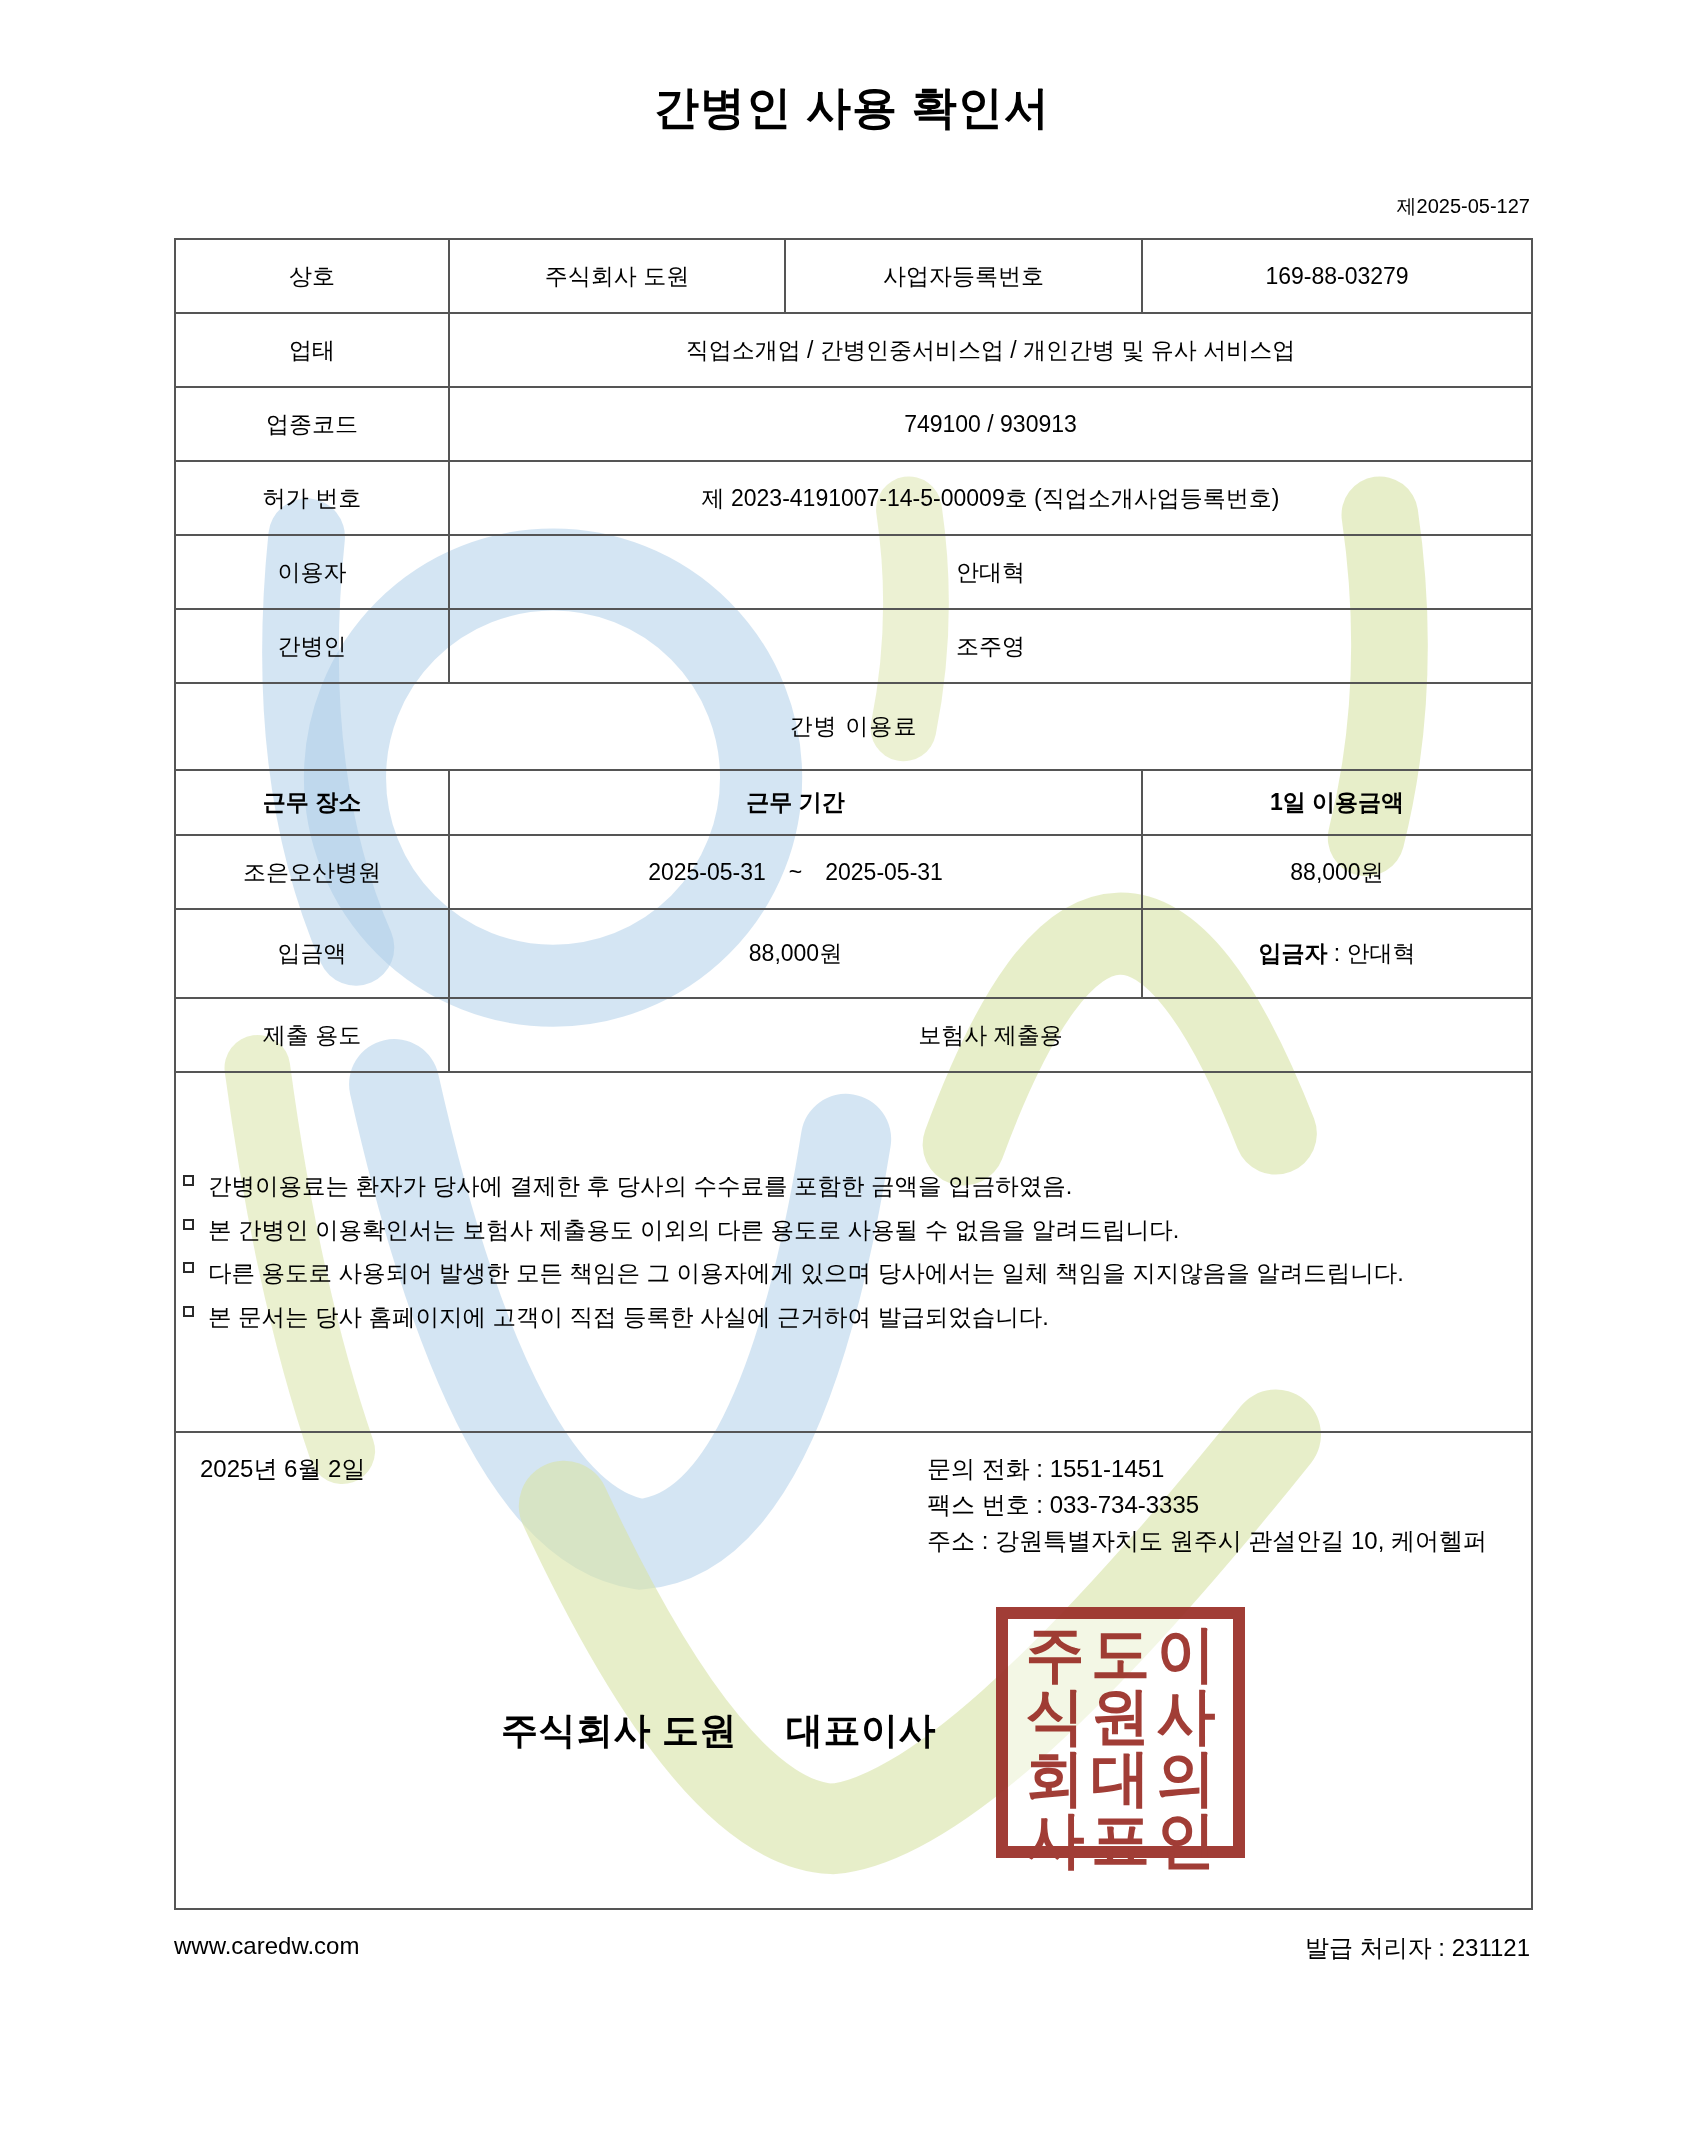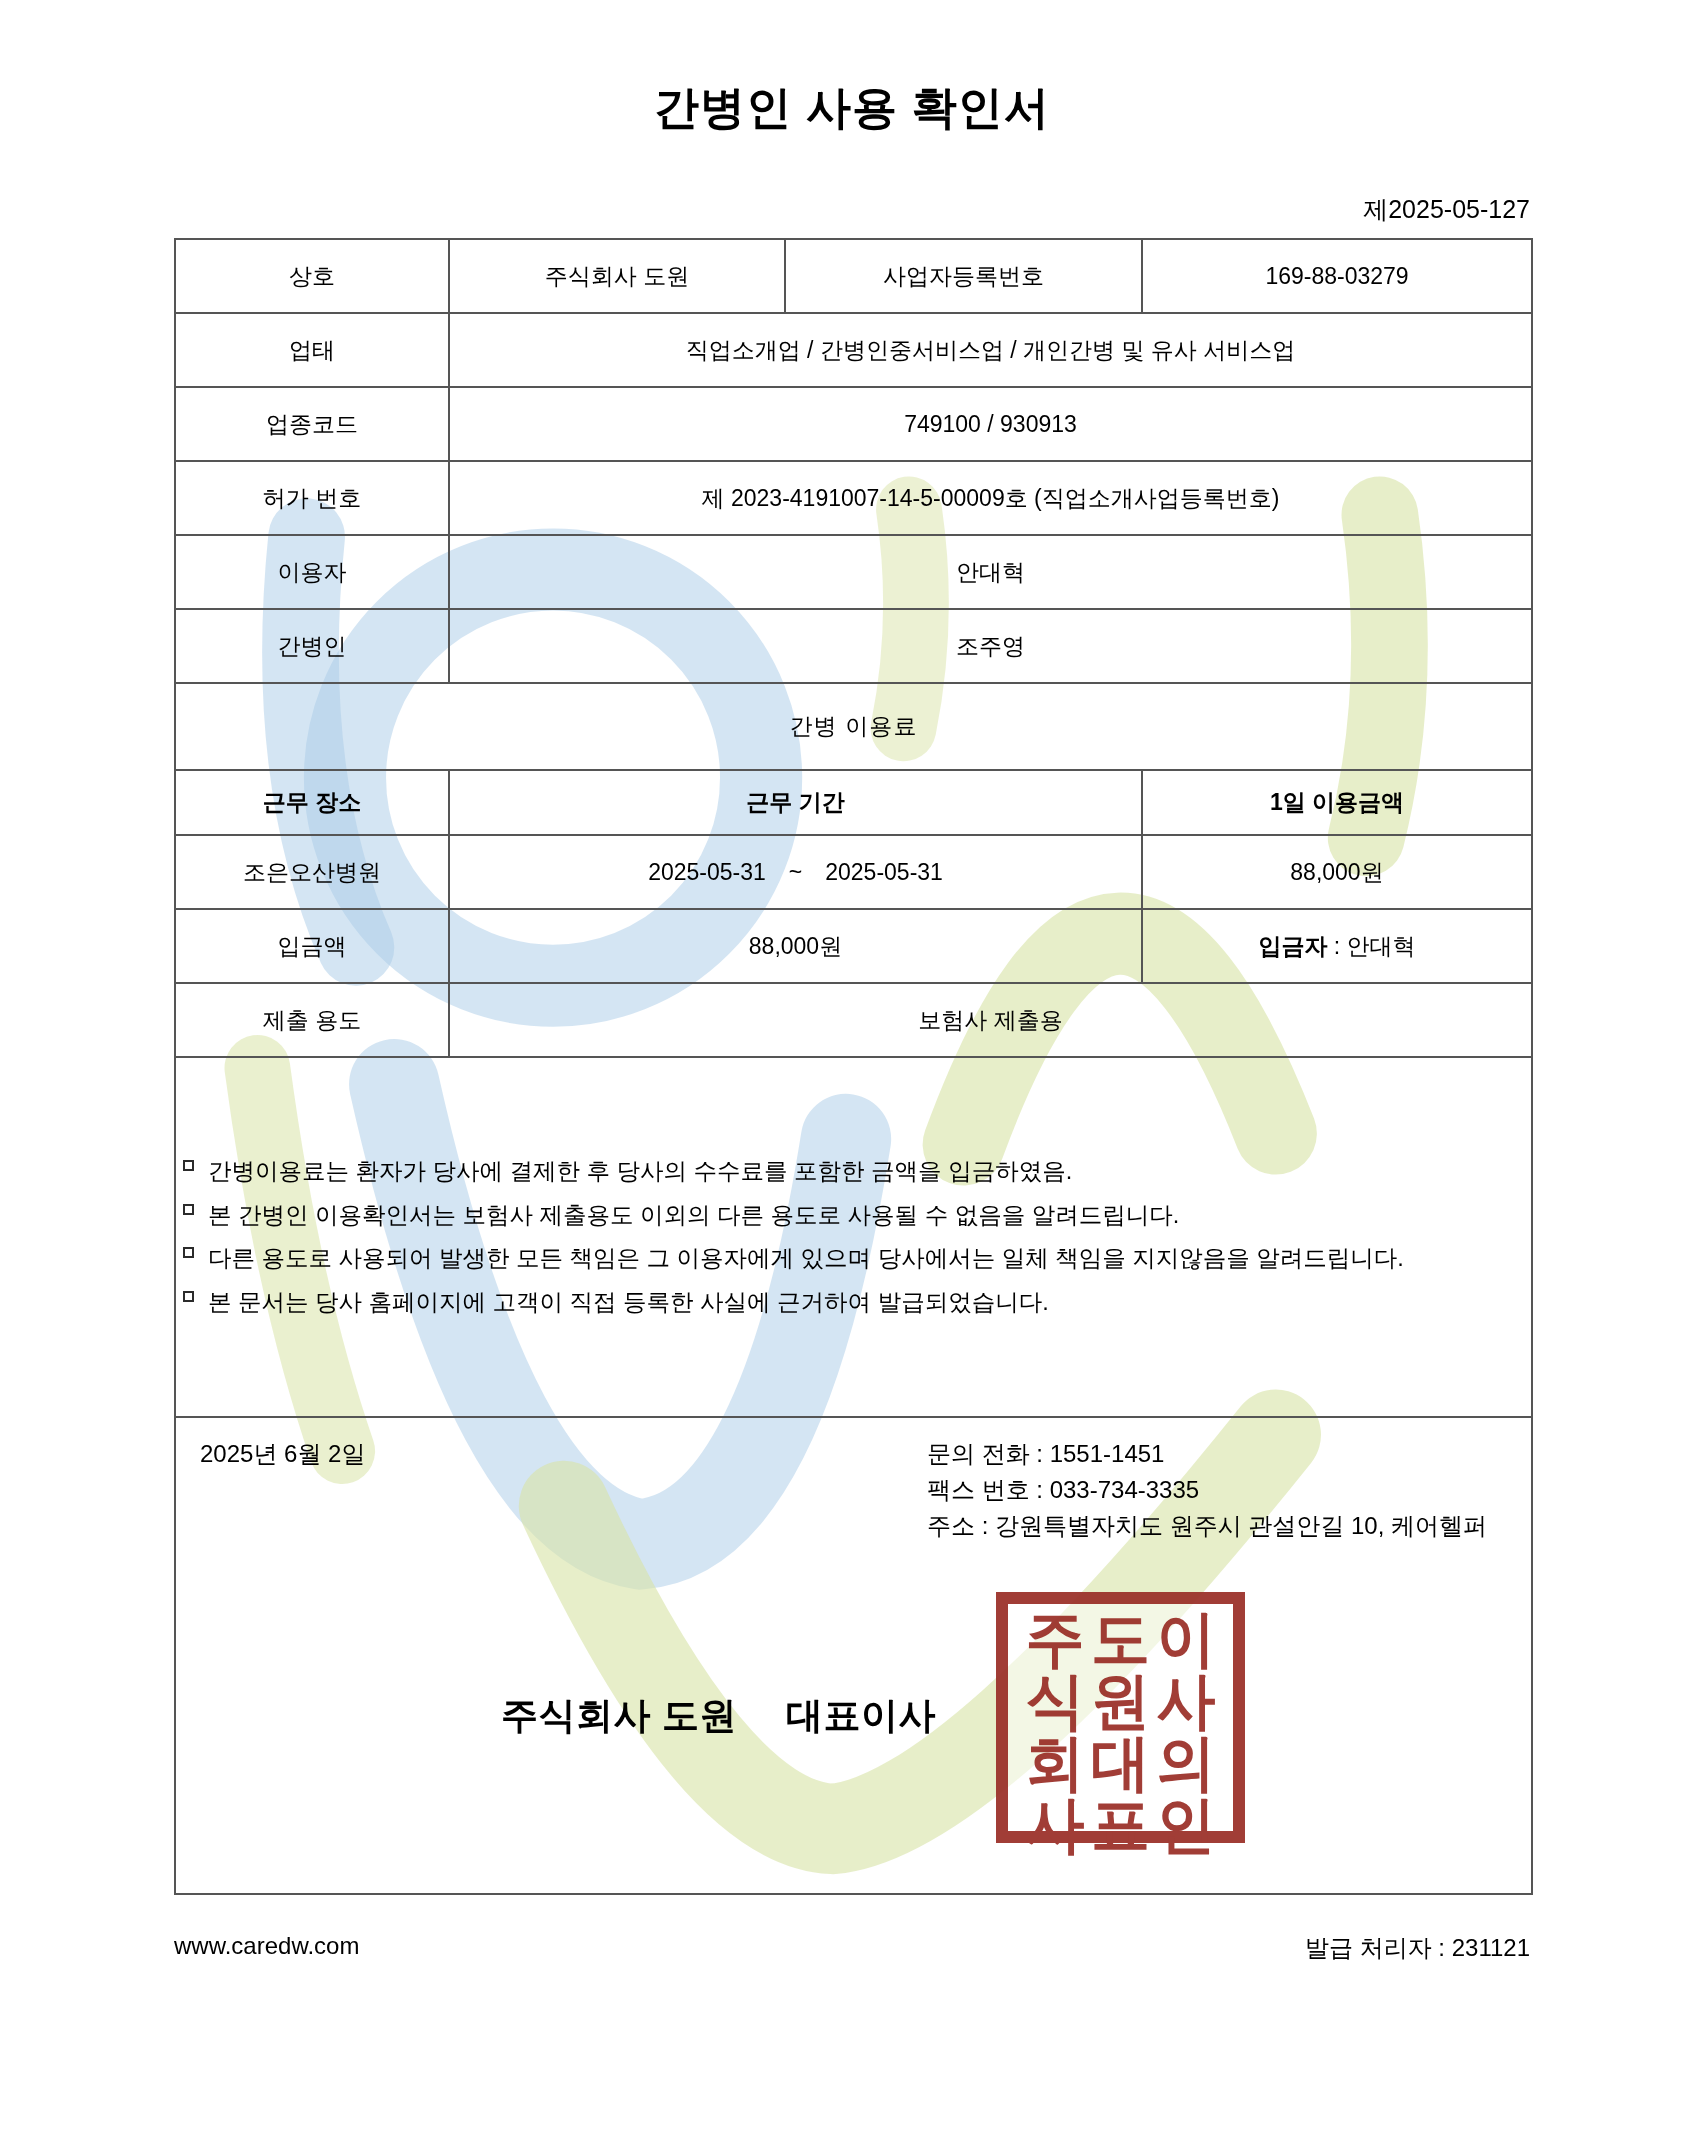--- a/index.html
+++ b/index.html
@@ -13,39 +13,39 @@
   }
   
   .watermark{position:absolute;left:0;top:0;width:1704px;height:2151px;z-index:0;}
   
   .doc-title{
     position:absolute;top:78px;left:0;width:100%;
     text-align:center;font-size:45px;font-weight:700;letter-spacing:1.1px;z-index:2;
   }
   .doc-number{
     position:absolute;top:193px;right:174px;
-    font-size:25px;font-weight:400;z-index:2;
+    font-size:20px;font-weight:400;z-index:2;
   }
   
   table.main{
     position:absolute;left:174px;top:238px;z-index:1;
     width:1356px;border-collapse:collapse;table-layout:fixed;
     background:transparent;
   }
   table.main td{
     border:2.7px solid #555555;
     text-align:center;vertical-align:middle;
     font-size:23px;padding:0 6.6px;
     background:transparent;
   }
   td.lbl{font-weight:400;}
   tr.r1{height:74px;} tr.r2{height:74px;} tr.r3{height:74px;}
   tr.r4{height:74px;} tr.r5{height:74px;} tr.r6{height:74px;}
   tr.r7{height:87px;} tr.r8{height:65px;} tr.r9{height:74px;}
-  tr.r10{height:74px;} tr.r11{height:74px;}
+  tr.r10{height:89px;} tr.r11{height:74px;}
   tr.r12{height:360px;} tr.r13{height:477px;}
   td.fee-title{font-size:41px;font-weight:400;letter-spacing:1.1px;}
   td.hd{font-weight:700;}
   .tilde{display:inline-block;margin:0 23px;}
   .payer-label{font-weight:700;}
   
   td.notes-cell{text-align:left;padding:0 0 0 33px;}
   .notes-list{margin:0;padding:0;list-style:none;}
   .notes-list li{
     display:flex;align-items:flex-start;

